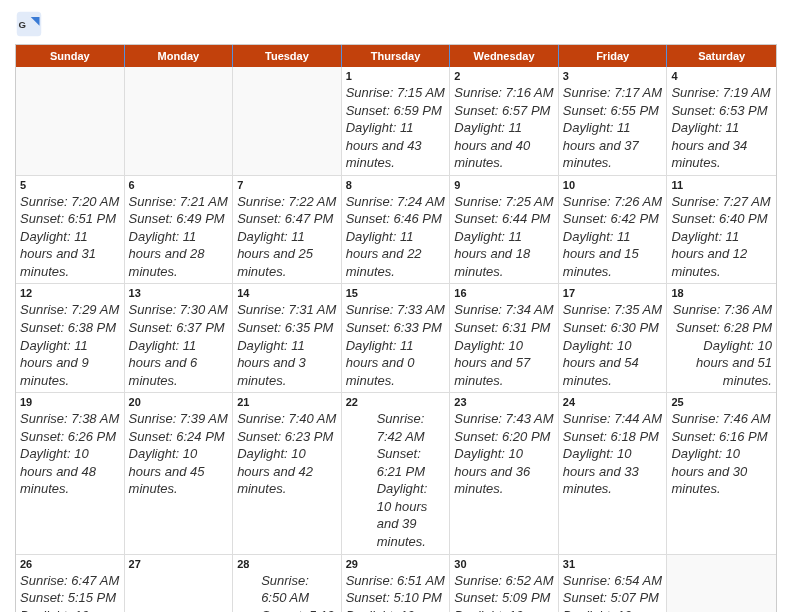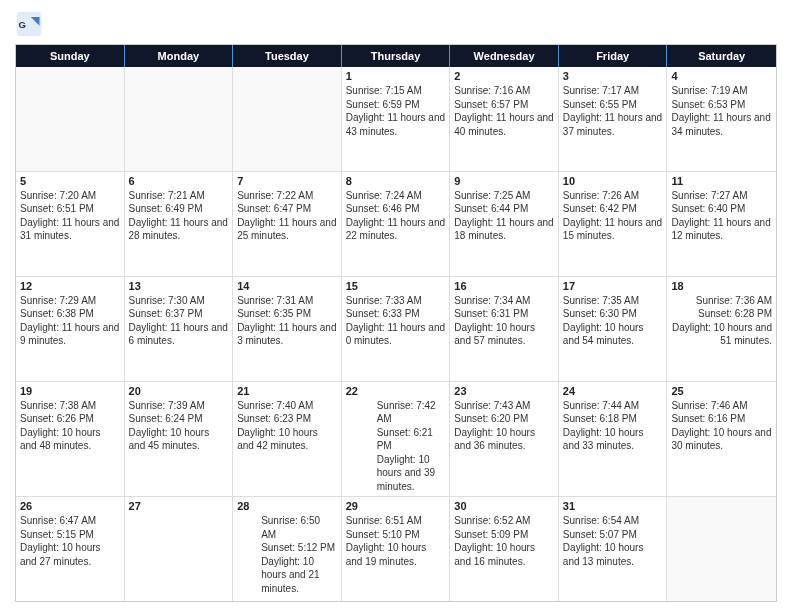--- a/index.html
+++ b/index.html
@@ -57,21 +57,21 @@
     }
     .calendar {
       flex: 1;
       display: flex;
       flex-direction: column;
       border: 1px solid #ccc;
     }
     .cal-header {
       display: grid;
       grid-template-columns: repeat(7, 1fr);
-      background: #0f172a;
+      background: #c2410c;
     }
     .cal-header-cell {
       color: #fff;
       font-size: 11px;
       font-weight: bold;
       padding: 5px 4px;
       text-align: center;
       border-right: 1px solid #5590de;
     }
     .cal-header-cell:last-child { border-right: none; }
@@ -98,23 +98,24 @@
     }
     .cal-cell:last-child { border-right: none; }
     .cal-cell.empty { background: #f9f9f9; }
     .cal-cell .day-num {
       font-size: 11px;
       font-weight: bold;
       margin-bottom: 2px;
       color: #222;
     }
     .cal-cell .cell-text {
-      font-size: 10px;
+      font-size: 13px;
       color: #333;
       line-height: 1.35;
+      font-style: italic;
     }
   </style>
 </head>
 <body>
 
 <div class="page">
   <div class="header">
     <div class="logo">
       <svg class="logo-icon" viewBox="0 0 32 32" xmlns="http://www.w3.org/2000/svg">
         <rect x="2" y="2" width="28" height="28" rx="4" fill="#3a7bd5" opacity="0.15"></rect>

